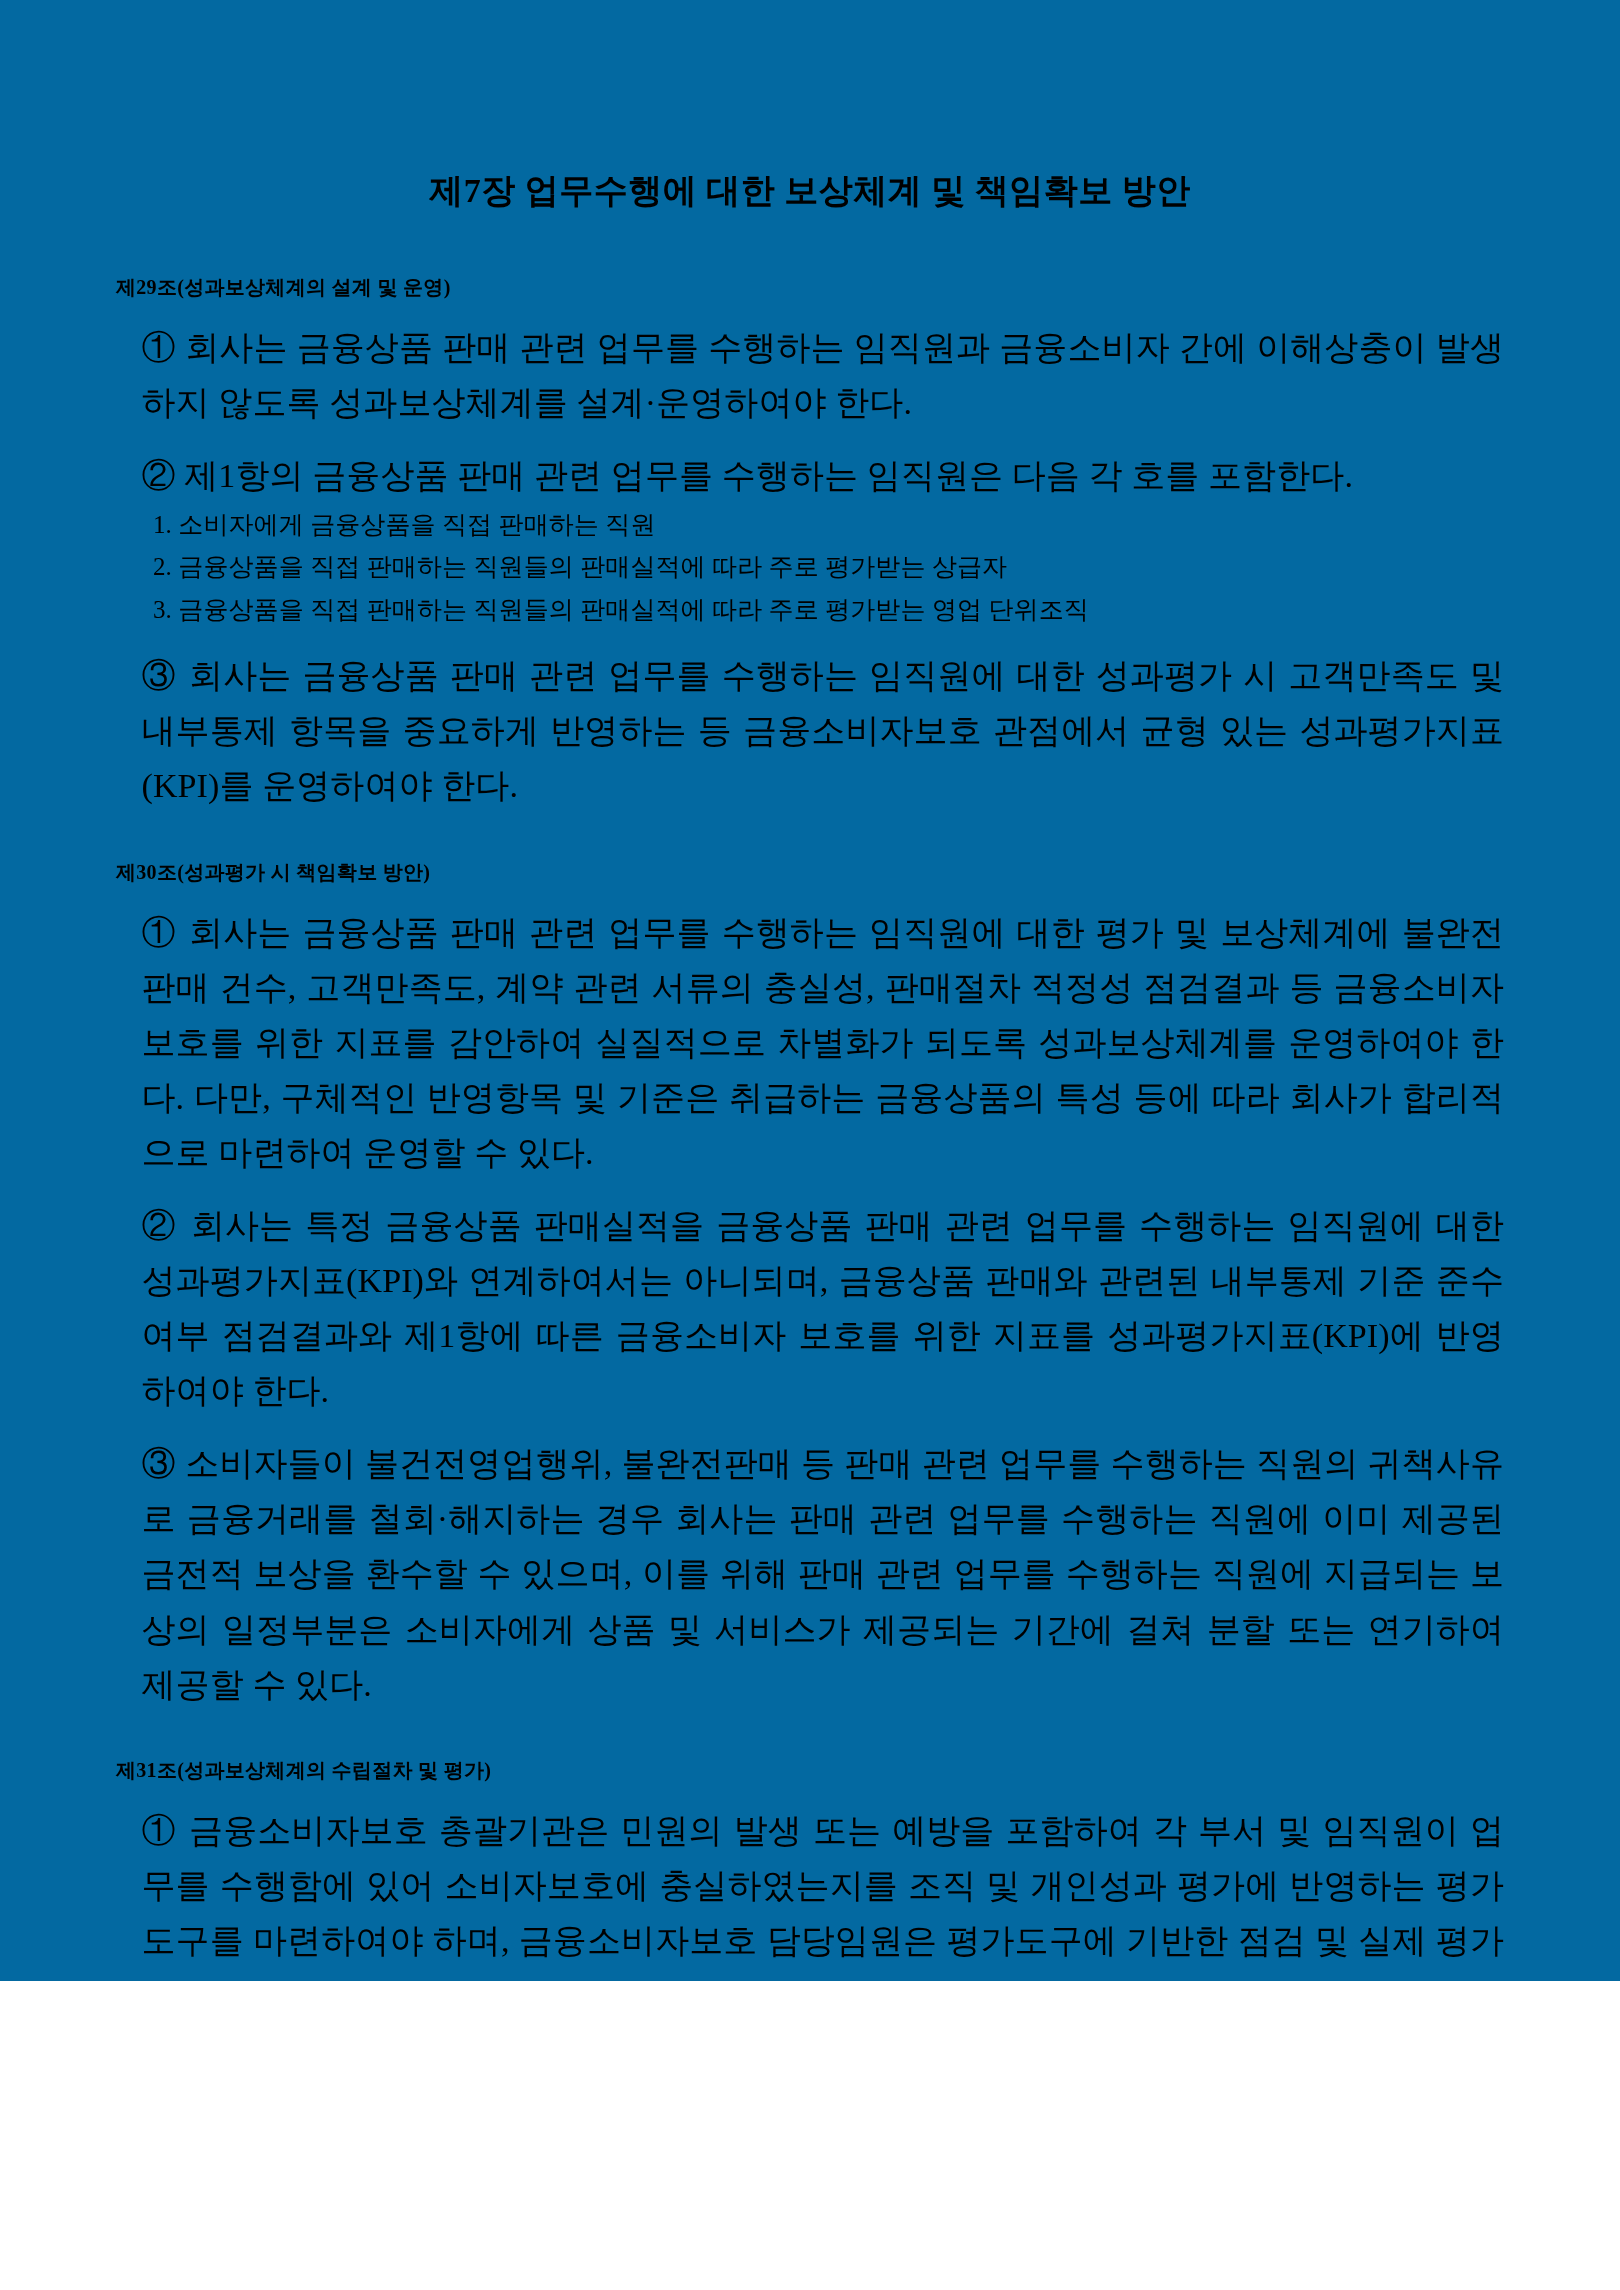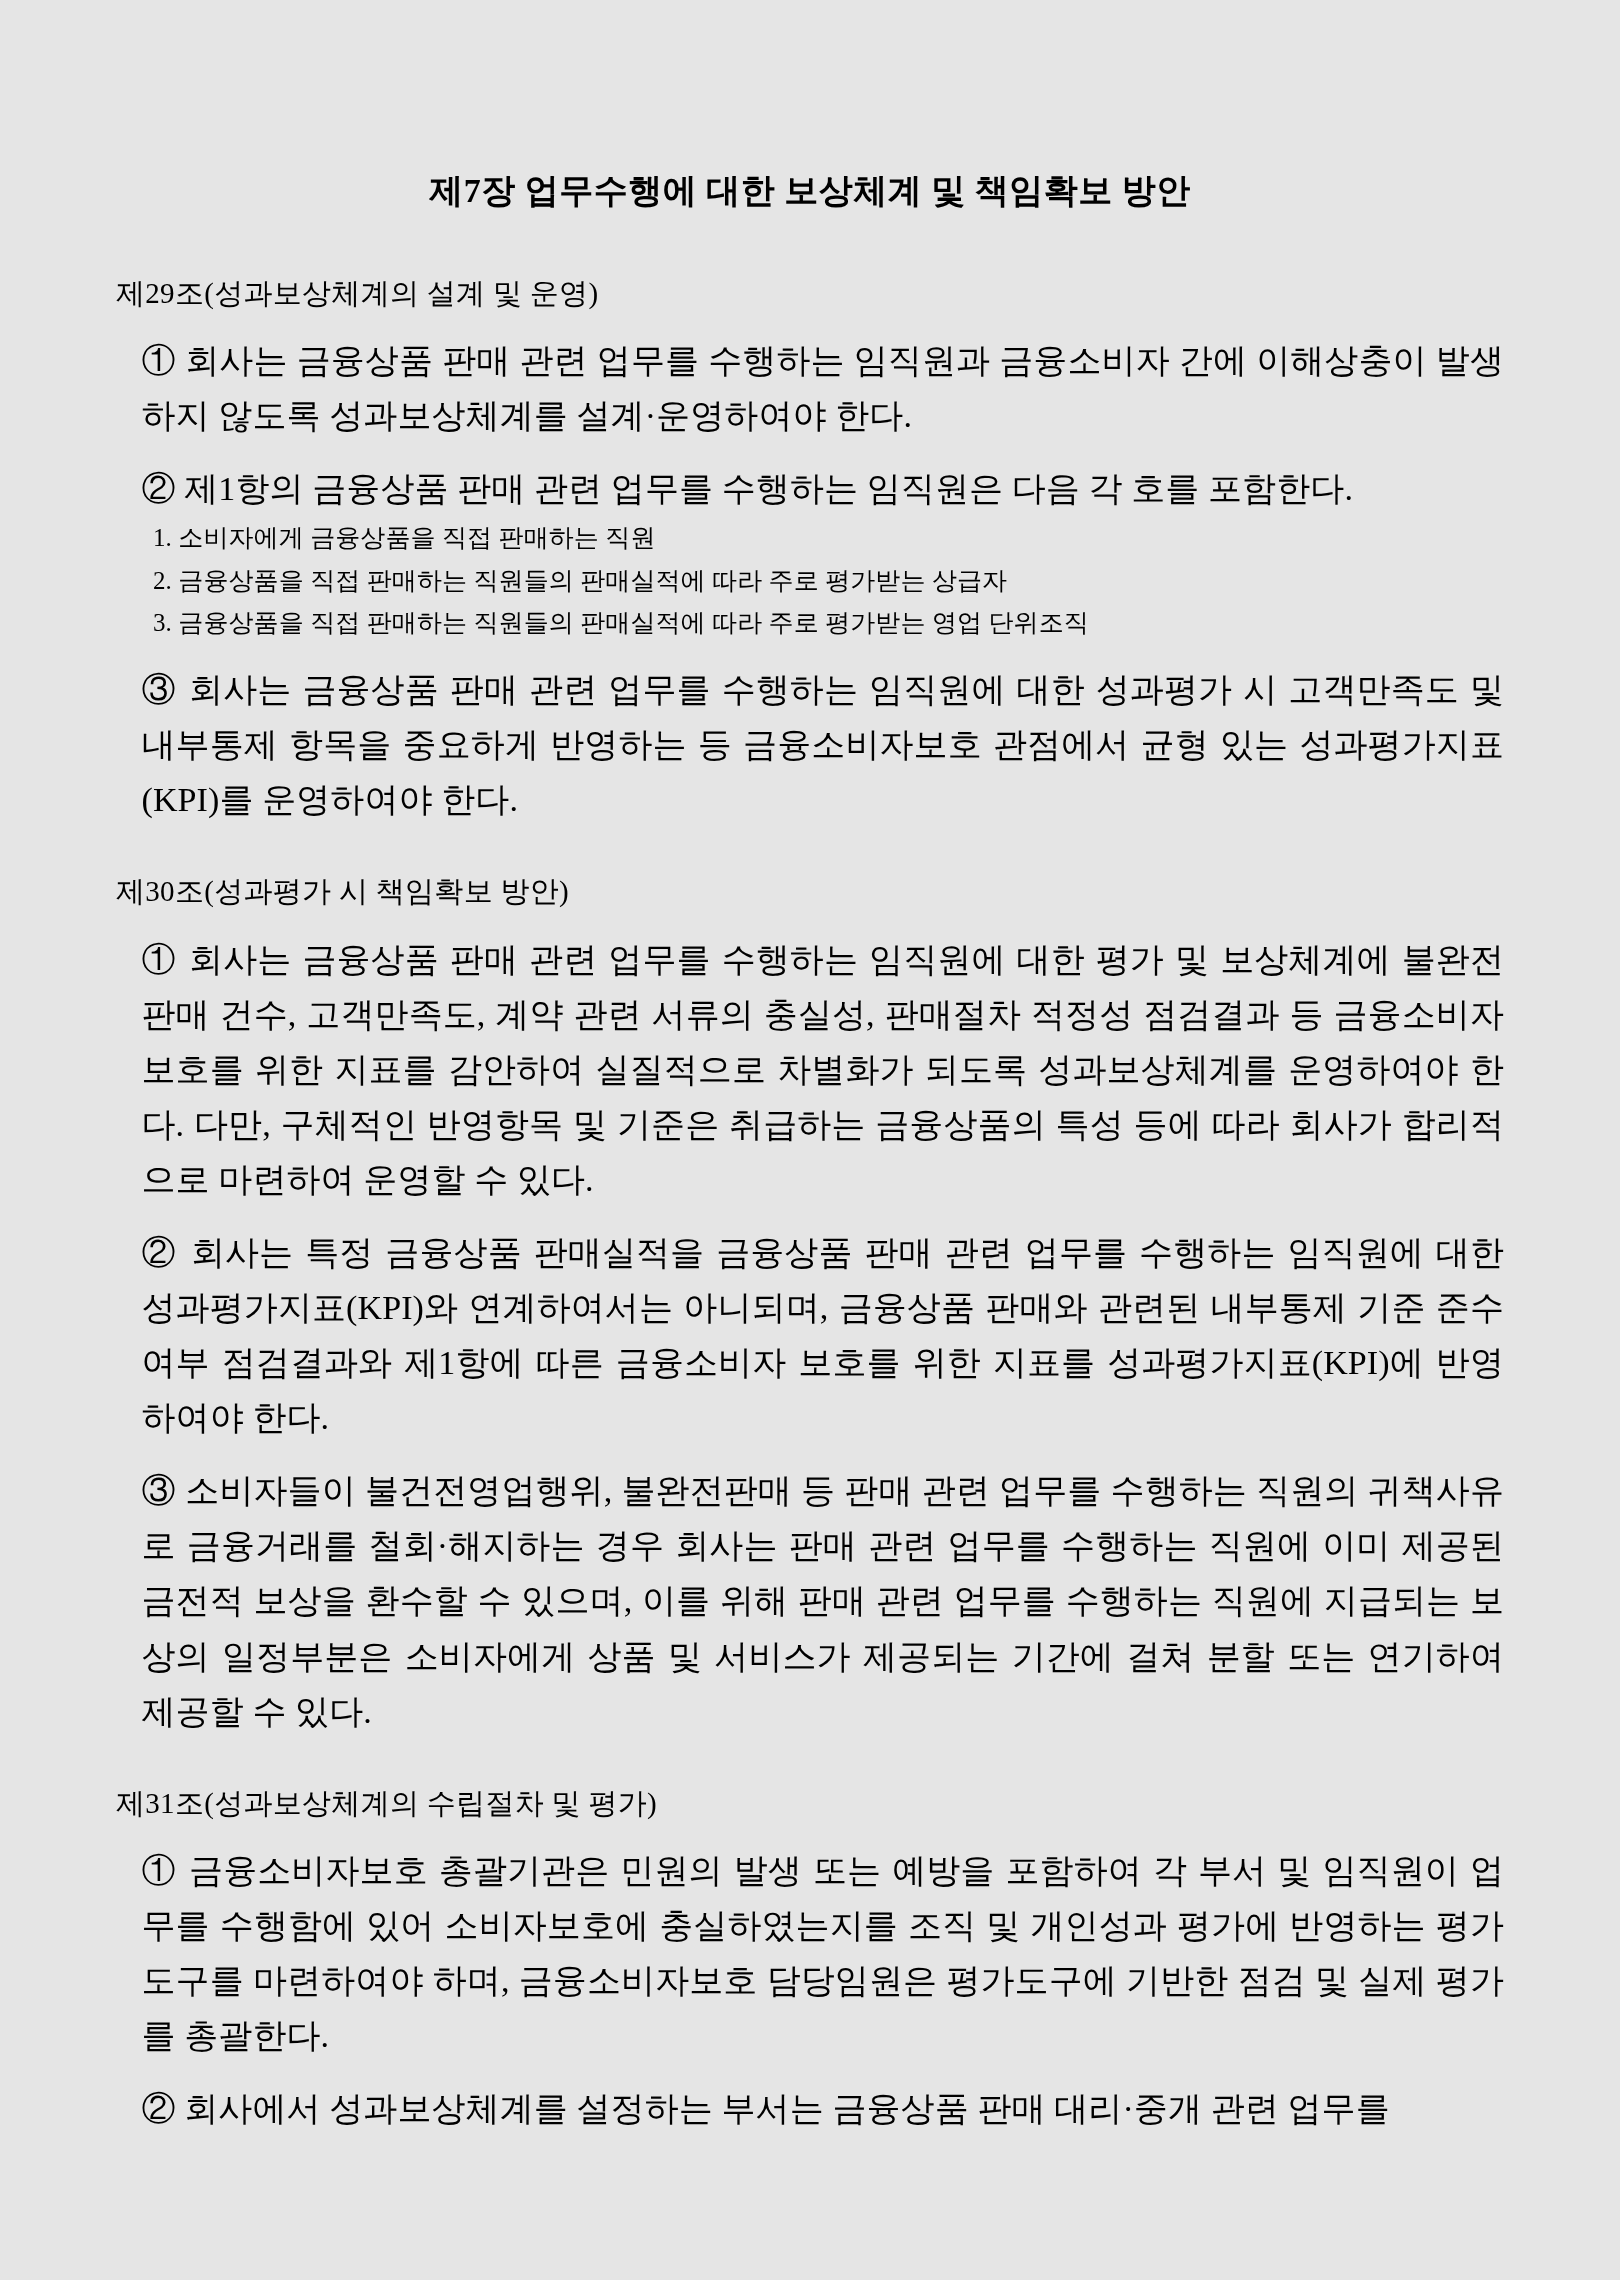--- a/index.html
+++ b/index.html
@@ -7,43 +7,43 @@
     padding: 0;
     background: #ffffff;
   }
   body {
     font-family: "Liberation Serif", "DejaVu Serif", serif;
     color: #000000;
   }
   .page {
     position: relative;
     width: 1620px;
-    height: 2280px;
+    height: 1981px;
     margin: 0 auto;
-    background: #e5e5e5;
+    background: #0369a1;
     box-sizing: border-box;
     padding: 167px 116px 4px 116px;
   }
   .doc-title {
     text-align: center;
     font-size: 34px;
     font-weight: bold;
     letter-spacing: 0.5px;
     margin: 0 0 57px 0;
     line-height: 1.4;
   }
   .article {
     margin-bottom: 43px;
   }
   .article:last-of-type {
     margin-bottom: 0;
   }
   .article-heading {
-    font-size: 29px;
-    font-weight: normal;
+    font-size: 20px;
+    font-weight: bold;
     margin: 0 0 5.9px 0;
     line-height: 1.5;
     letter-spacing: 0.3px;
   }
   .para {
     font-size: 34px;
     line-height: 1.62;
     margin: 18px 0 2px 0;
     text-align: justify;
     text-justify: inter-ideograph;

